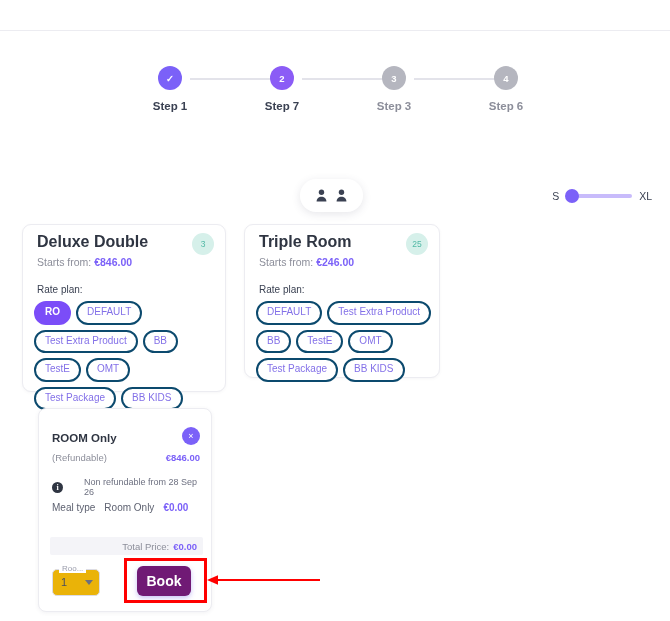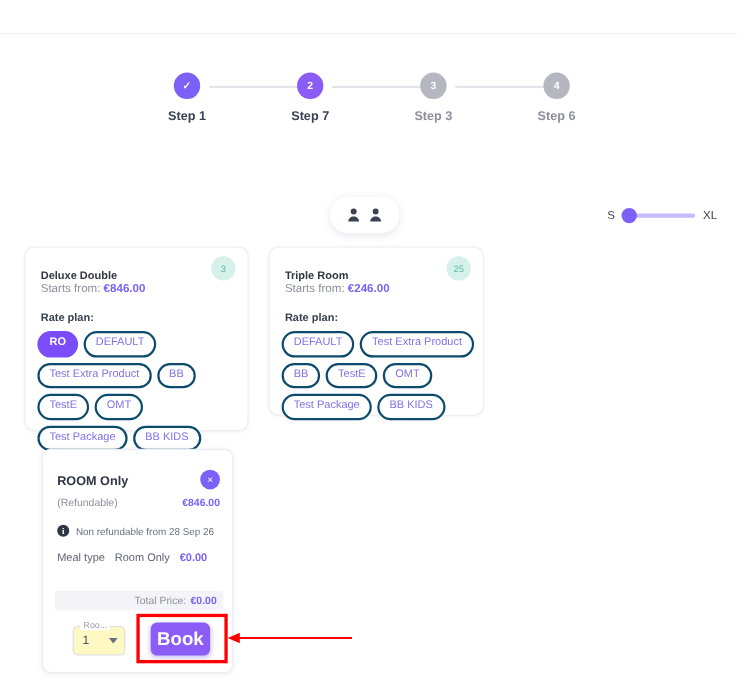--- a/index.html
+++ b/index.html
@@ -101,37 +101,37 @@
 
   
   .room-card {
     position: absolute; background: #ffffff;
     border: 1px solid #ececf1; border-radius: 9px;
     box-shadow: 0 1px 3px rgba(70,70,100,.05);
   }
   #room-card-0 { left: 22px; top: 224px; width: 204px; height: 168px; }
   #room-card-1 { left: 244px; top: 224px; width: 196px; height: 154px; }
   .room-title {
-    position: absolute; left: 14px; top: 21px;
-    font-size: 10px; font-weight: 700; color: #2f3542;
+    position: absolute; left: 14px; top: 8px;
+    font-size: 16px; font-weight: 700; color: #2f3542;
   }
   .room-badge {
     position: absolute; right: 11px; top: 8px;
     width: 22px; height: 22px; border-radius: 50%;
     background: #d6f0ea; color: #53b9a6;
     font-size: 8.5px; display: flex; align-items: center; justify-content: center;
   }
   .room-startsfrom {
     position: absolute; left: 14px; top: 31px;
     font-size: 10.5px; color: #8c8e9a;
   }
   .room-price { color: #7b61f8; font-weight: 700; }
   .rateplan-label {
     position: absolute; left: 14px; top: 59px;
-    font-size: 10px; font-weight: 700; color: #3a4152;
+    font-size: 10px; font-weight: 400; color: #3a4152;
   }
   .chips {
     position: absolute; left: 11px; top: 76px; right: 8px;
     display: flex; flex-wrap: wrap; gap: 5px 5px;
   }
   .chip {
     border: 2px solid #0c4a6e; border-radius: 12px;
     padding: 3px 9px 4px; font-size: 10px; color: #8370e8;
     background: #ffffff; cursor: pointer; white-space: nowrap; line-height: 1.25;
   }
@@ -168,62 +168,62 @@
     position: absolute; left: 13px; top: 68px; right: 8px;
     display: flex; align-items: center; gap: 6px;
   }
   .info-icon {
     width: 11px; height: 11px; border-radius: 50%;
     background: #2f3542; color: #ffffff; flex: 0 0 auto;
     font-size: 8px; font-weight: 700;
     display: flex; align-items: center; justify-content: center;
     font-family: "Liberation Serif", serif;
   }
-  .detail-note-text { font-size: 9px; color: #6d7080; }
+  .detail-note-text { font-size: 9px; color: #6d7080; margin-left: 15px; }
   .meal-row {
     position: absolute; left: 13px; top: 93px; right: 8px;
     display: flex; align-items: baseline; gap: 9px;
   }
   .meal-key { font-size: 10px; color: #5e6271; }
   .meal-val { font-size: 10px; color: #5e6271; }
   .meal-price { font-size: 10px; font-weight: 700; color: #7b61f8; }
   .total-strip {
     position: absolute; left: 11px; right: 8px; top: 128px; height: 18px;
     background: #f4f4f8; border-radius: 2px;
     display: flex; align-items: center; justify-content: flex-end;
     padding-right: 6px;
   }
   .total-text { font-size: 9.5px; color: #8c8e9a; }
   .total-amount { color: #7b61f8; font-weight: 700; }
 
   .rooms-select {
     position: absolute; left: 13px; top: 160px;
     width: 48px; height: 27px;
     border: 1px solid #dcdce4; border-radius: 5px;
-    background: #fef9c3; cursor: pointer; margin-left: 14px;
+    background: #eab308; cursor: pointer;
   }
   .rooms-select-label {
     position: absolute; left: 6px; top: -6px;
     background: #ffffff; padding: 0 3px;
     font-size: 8px; color: #9a9cab;
   }
   .rooms-select-value {
     position: absolute; left: 8px; top: 6px; font-size: 11px; color: #4a4e5e;
   }
   .chevron-down-icon {
     position: absolute; right: 6px; top: 10px;
     width: 0; height: 0;
     border-left: 4px solid transparent; border-right: 4px solid transparent;
     border-top: 5px solid #6b6f80;
   }
   .book-button {
     position: absolute; left: 98px; top: 157px;
     width: 54px; height: 30px; border-radius: 6px;
-    background: #8b5cf6; color: #ffffff;
-    border: none; font-size: 17px; font-weight: 700;
+    background: #701a75; color: #ffffff;
+    border: none; font-size: 14px; font-weight: 700;
     font-family: "Liberation Sans", sans-serif;
     display: flex; align-items: center; justify-content: center;
     cursor: pointer; box-shadow: 0 2px 5px rgba(100,80,230,.35);
   }
 
   
   .annot-rect {
     position: absolute; left: 124px; top: 558px; width: 83px; height: 45px;
     border: 3px solid #ff0000; pointer-events: none;
   }

